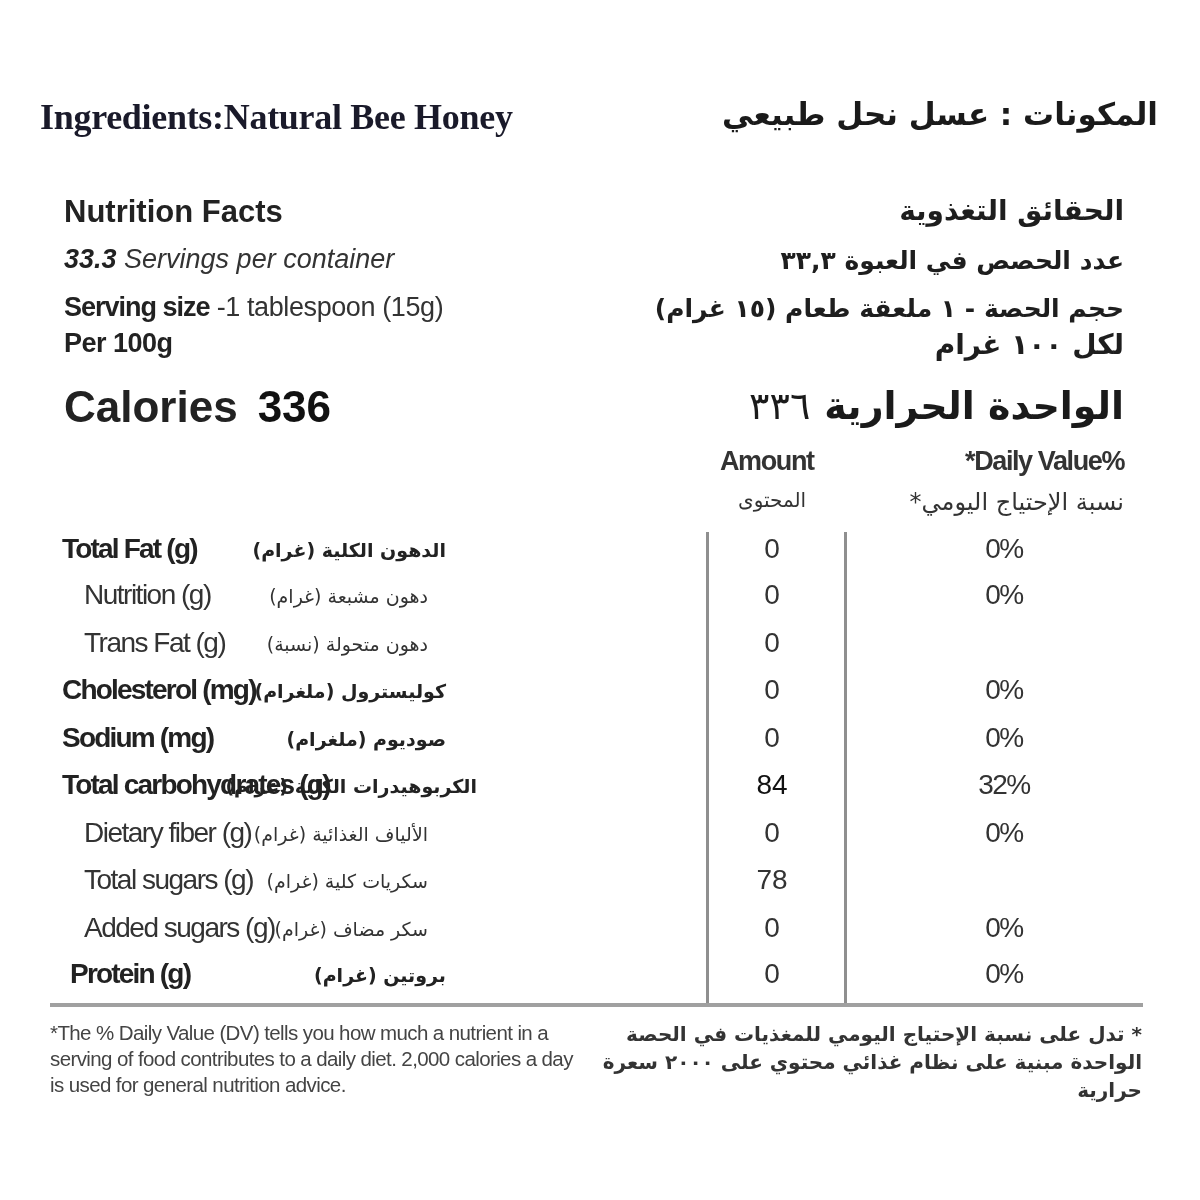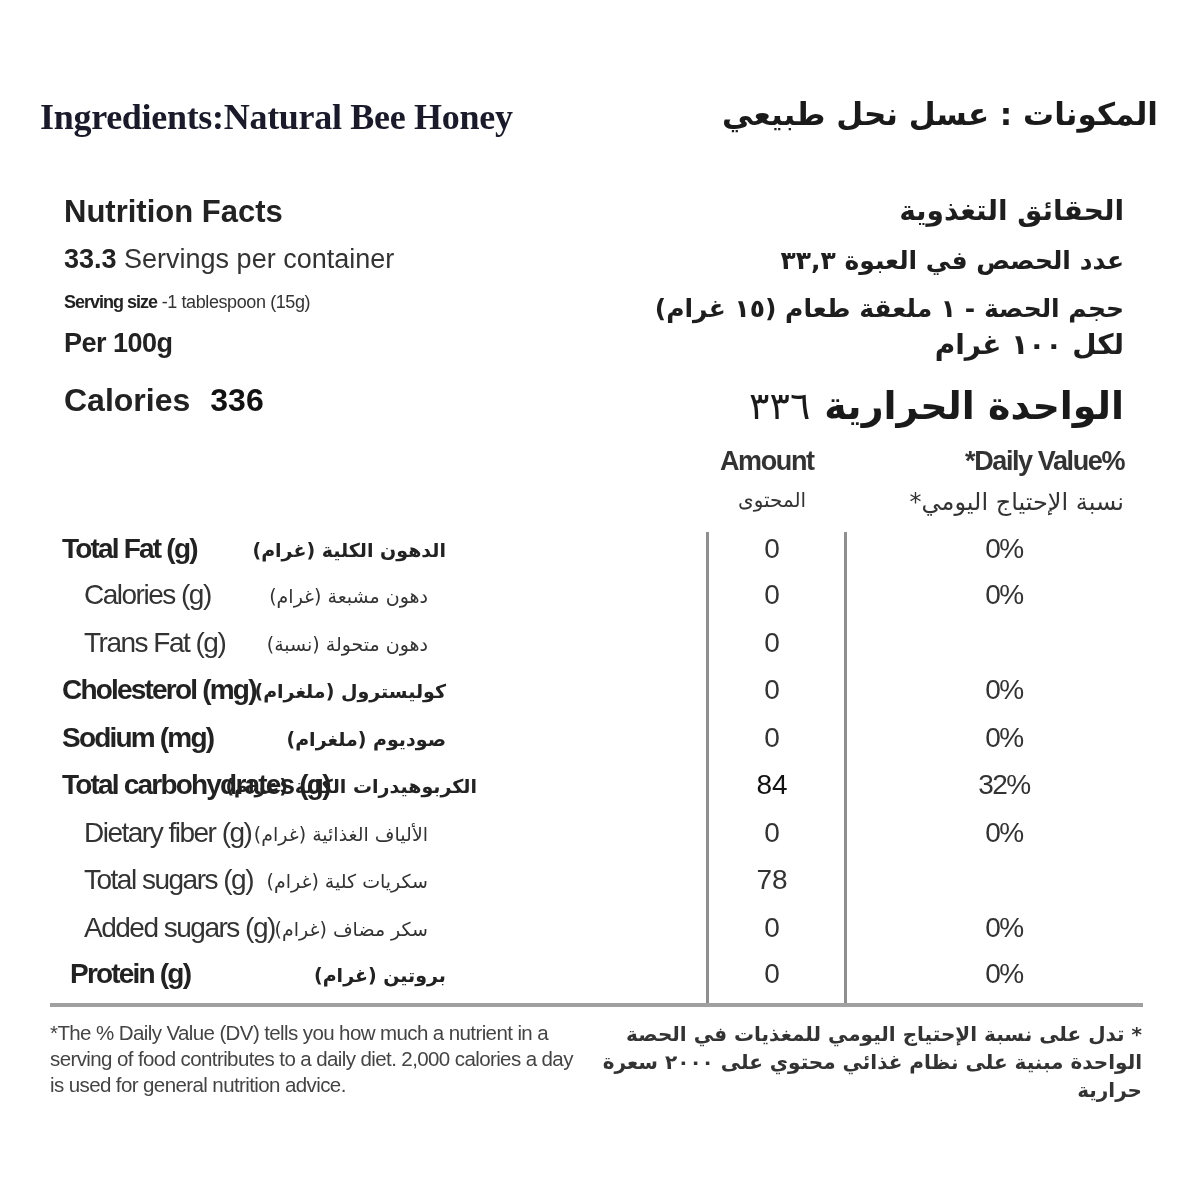--- a/index.html
+++ b/index.html
@@ -3,29 +3,29 @@
 <meta charset="utf-8">
 <style>
   html, body { margin:0; padding:0; background:#ffffff; }
   body { width:1200px; height:1200px; position:relative; overflow:hidden; color:#1e1e1e; font-family:"DejaVu Sans", sans-serif; }
   .abs { position:absolute; white-space:nowrap; }
   .ar { direction:rtl; text-align:right; font-family:"DejaVu Sans", sans-serif; font-weight:bold; }
   .ingredients-en { left:40px; top:96px; font-family:"Liberation Serif", serif; font-weight:bold; font-size:36px; letter-spacing:-0.3px; color:#1a1a2a; }
   .ingredients-ar { right:42px; top:96px; font-size:31px; color:#1a1a1a; }
   .nf-title { left:64px; top:194px; font-family:"Liberation Sans", sans-serif; font-weight:bold; font-size:31px; color:#222; }
   .nf-title-ar { right:76px; top:194px; font-size:28px; }
-  .servings { left:64px; top:244px; font-family:"Liberation Sans", sans-serif; font-size:27px; color:#333; }
+  .servings { left:64px; top:244px; font-family:"Liberation Sans", sans-serif; font-size:27px; color:#333;font-style:italic; }
   .servings b { color:#222; }
   .servings-ar { right:76px; top:246px; font-size:25px; }
-  .size { left:64px; top:292px; font-family:"Liberation Sans", sans-serif; font-size:18px; color:#333; letter-spacing:-0.4px;}
+  .size { left:64px; top:292px; font-family:"Liberation Sans", sans-serif; font-size:27px; color:#333; letter-spacing:-0.4px;}
   .size b { color:#222; letter-spacing:-1px; }
   .size-ar { right:76px; top:294px; font-size:25px; }
   .per { left:64px; top:328px; font-family:"Liberation Sans", sans-serif; font-weight:bold; font-size:27px; color:#222; letter-spacing:-0.5px;}
   .per-ar { right:76px; top:328px; font-size:28px; }
-  .cal { left:64px; top:382px; font-family:"Liberation Sans", sans-serif; font-weight:bold; font-size:32px; color:#222; }
+  .cal { left:64px; top:382px; font-family:"Liberation Sans", sans-serif; font-weight:bold; font-size:44px; color:#222; }
   .cal .num { margin-left:20px; color:#111; }
   .cal-ar { right:76px; top:384px; font-size:38px; color:#1a1a1a; }
   .cal-ar .num { font-weight:normal; margin-right:14px; font-family:"DejaVu Sans", sans-serif; }
   .h-amount { left:720px; top:446px; font-family:"Liberation Sans", sans-serif; font-weight:bold; font-size:27px; letter-spacing:-1.4px; color:#333;}
   .h-dv { right:76px; top:446px; font-family:"Liberation Sans", sans-serif; font-weight:bold; font-size:27px; letter-spacing:-1.4px; color:#333;}
   .h-amount-ar { left:720px; top:488px; font-size:20px; color:#333; font-weight:normal;margin-left:18px; }
   .h-dv-ar { right:76px; top:488px; font-size:24px; color:#333; font-weight:normal; }
   .vline { position:absolute; width:3px; background:#8f8f8f; }
   .hline { position:absolute; left:50px; width:1093px; top:1003px; height:4px; background:#a0a0a0; }
   .row { position:absolute; left:0; width:960px; height:40px; }
@@ -69,21 +69,21 @@
 <div class="vline" style="left:844px; top:532px; height:475px;"></div>
 
 <div>
   <div class="row" style="top:533px;">
     <span class="en main">Total Fat (g)</span>
     <span class="ar-label">الدهون الكلية (غرام)</span>
     <span class="amt">0</span>
     <span class="dv">0%</span>
   </div>
   <div class="row" style="top:579px;">
-    <span class="en sub">Calories  (g)</span>
+    <span class="en sub">Nutrition  (g)</span>
     <span class="ar-label sub">دهون مشبعة (غرام)</span>
     <span class="amt">0</span>
     <span class="dv">0%</span>
   </div>
   <div class="row" style="top:627px;">
     <span class="en sub">Trans Fat (g)</span>
     <span class="ar-label sub">دهون متحولة (نسبة)</span>
     <span class="amt">0</span>
     <span class="dv"></span>
   </div>

